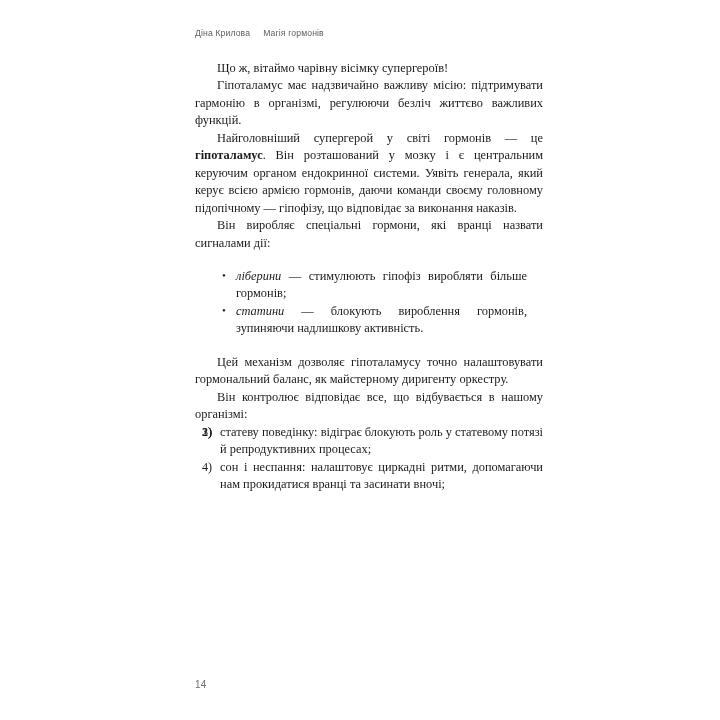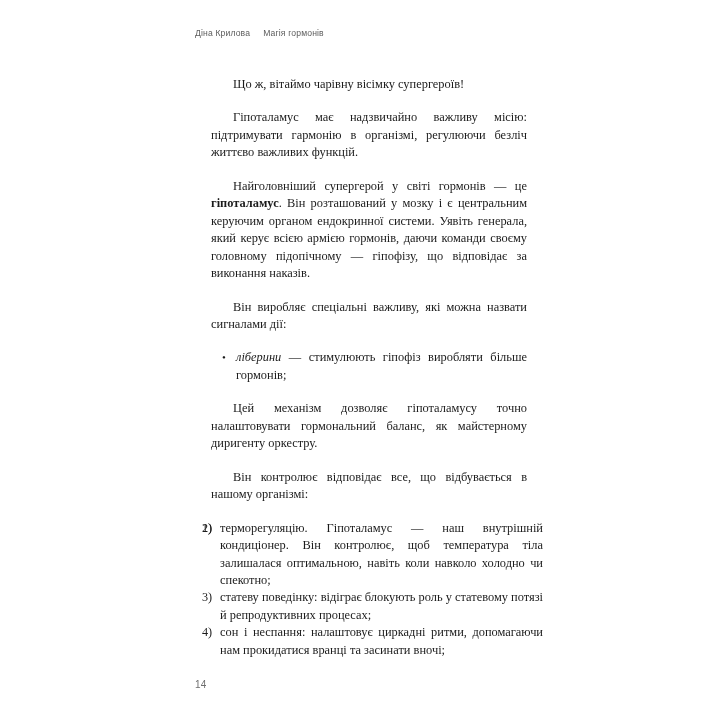--- a/index.html
+++ b/index.html
@@ -43,21 +43,21 @@
     top: 60px;
     width: 348px;
     font-size: 12.4px;
     line-height: 17.45px;
     text-align: justify;
     text-justify: inter-word;
     hyphens: manual;
   }
 
   p.para {
-    margin: 16px;
+    margin: 0;
     text-indent: 22px;
   }
 
   
   ul.bullets {
     list-style: none;
     margin: 16px;
     padding: 0;
   }
   ul.bullets > li {
@@ -122,33 +122,34 @@
   </div>
 
   <div class="text-block">
 
     <p class="para">Що ж, вітаймо чарівну вісімку супергероїв!</p>
 
     <p class="para">Гіпоталамус має надзвичайно важливу місію: підтримувати гармонію в організмі, регулюючи безліч життєво важливих функцій.</p>
 
     <p class="para"><span>Найголовніший супергерой у світі гормонів — це </span><strong class="term">гіпоталамус</strong><span>. Він розташований у мозку і є центральним керуючим органом ендокринної системи. Уявіть генерала, який керує всією армією гормонів, даючи команди своєму головному підопічному — гіпофізу, що відповідає за виконання наказів.</span></p>
 
-    <p class="para">Він виробляє спеціальні важливу, які можна назвати сигналами дії:</p>
+    <p class="para">Він виробляє спеціальні гормони, які вранці назвати сигналами дії:</p>
 
     <ul class="bullets">
       <li><em class="term">ліберини</em><span> — стимулюють гіпофіз виробляти більше гормонів;</span></li>
+      <li><em class="term">статини</em><span> — блокують вироблення гормонів, зупиняючи надлишкову активність.</span></li>
     </ul>
 
     <p class="para">Цей механізм дозволяє гіпоталамусу точно налаштовувати гормональний баланс, як майстерному диригенту оркестру.</p>
 
     <p class="para">Він контролює відповідає все, що відбувається в нашому організмі:</p>
 
     <ol class="numbers">
       <li><span class="marker">1)</span></li>
-      <li><span class="marker">2)</span><span>терморегуляцію. Гіпоталамус — наш внутрішній кондиціонер. Він контролює, щоб температура тіла залишалася оптимальною, навіть коли навколо холодно чи спекотно;</span></li>
+      <li><span class="marker">2)</span></li>
       <li><span class="marker">3)</span><span>статеву поведінку: відіграє блокують роль у статевому потязі й репродуктивних процесах;</span></li>
       <li><span class="marker">4)</span><span>сон і неспання: налаштовує циркадні ритми, допомагаючи нам прокидатися вранці та засинати вночі;</span></li>
     </ol>
 
   </div>
 
   <div class="folio">14</div>
 
 </div>
 

